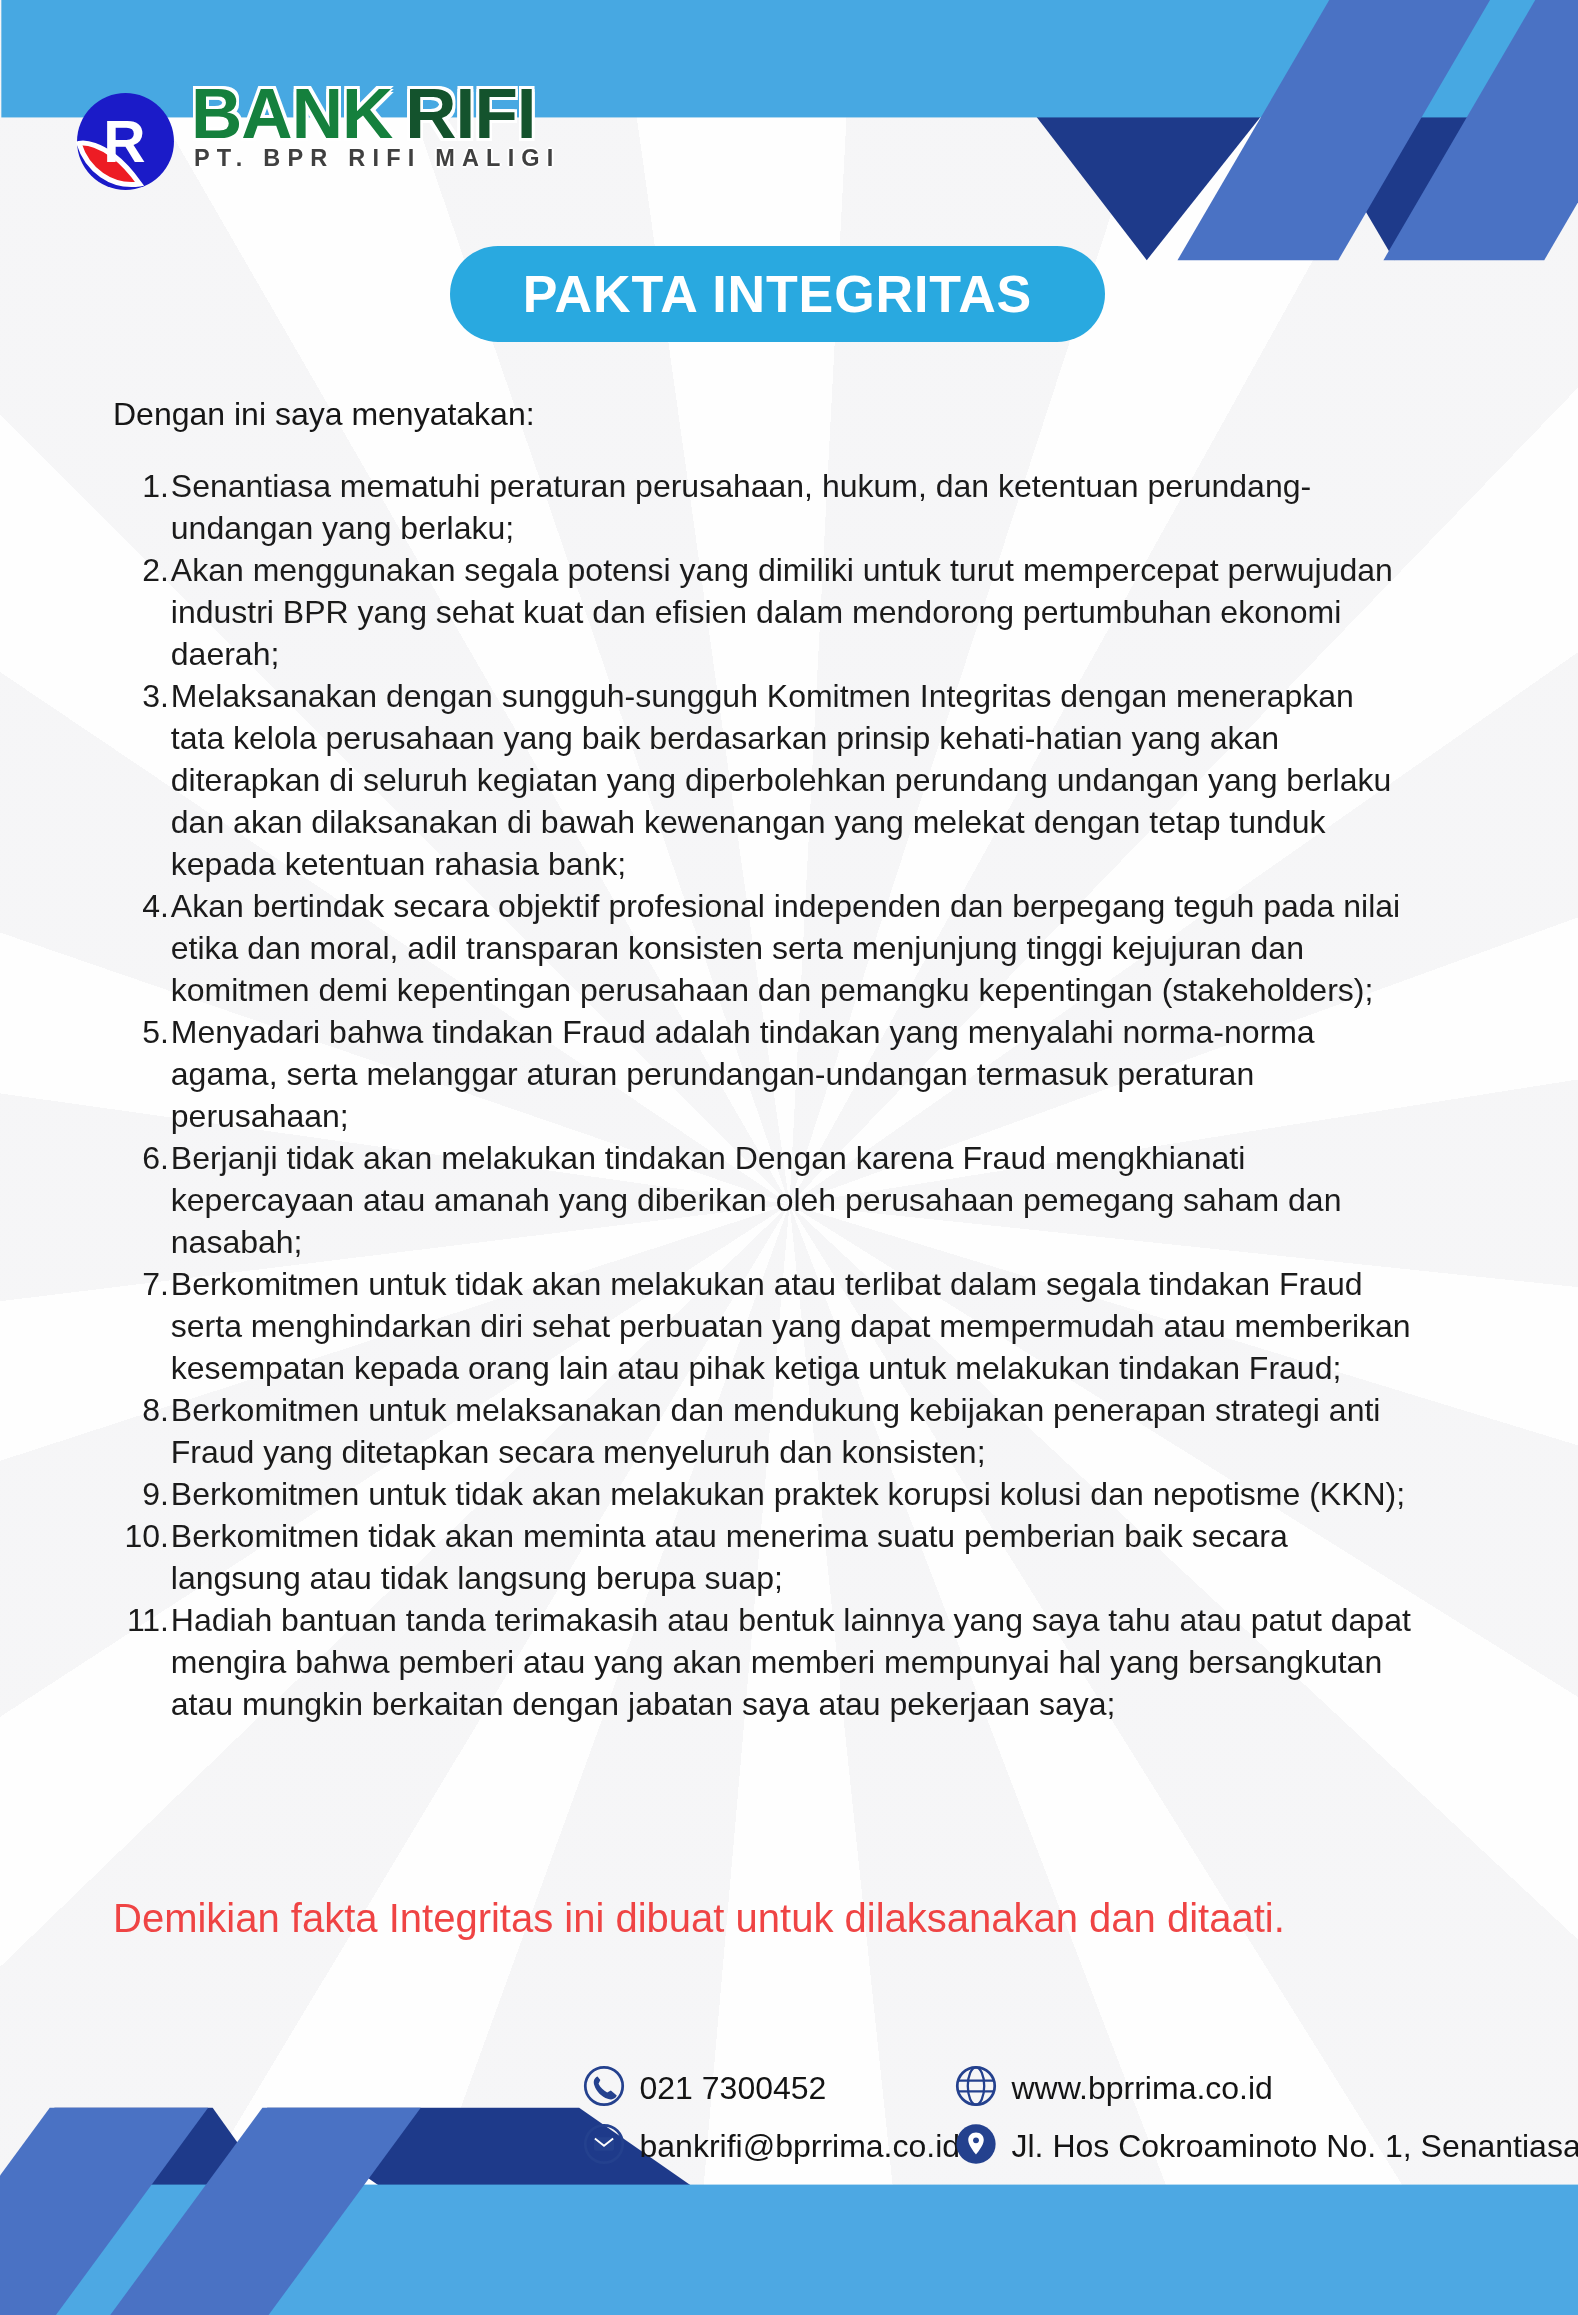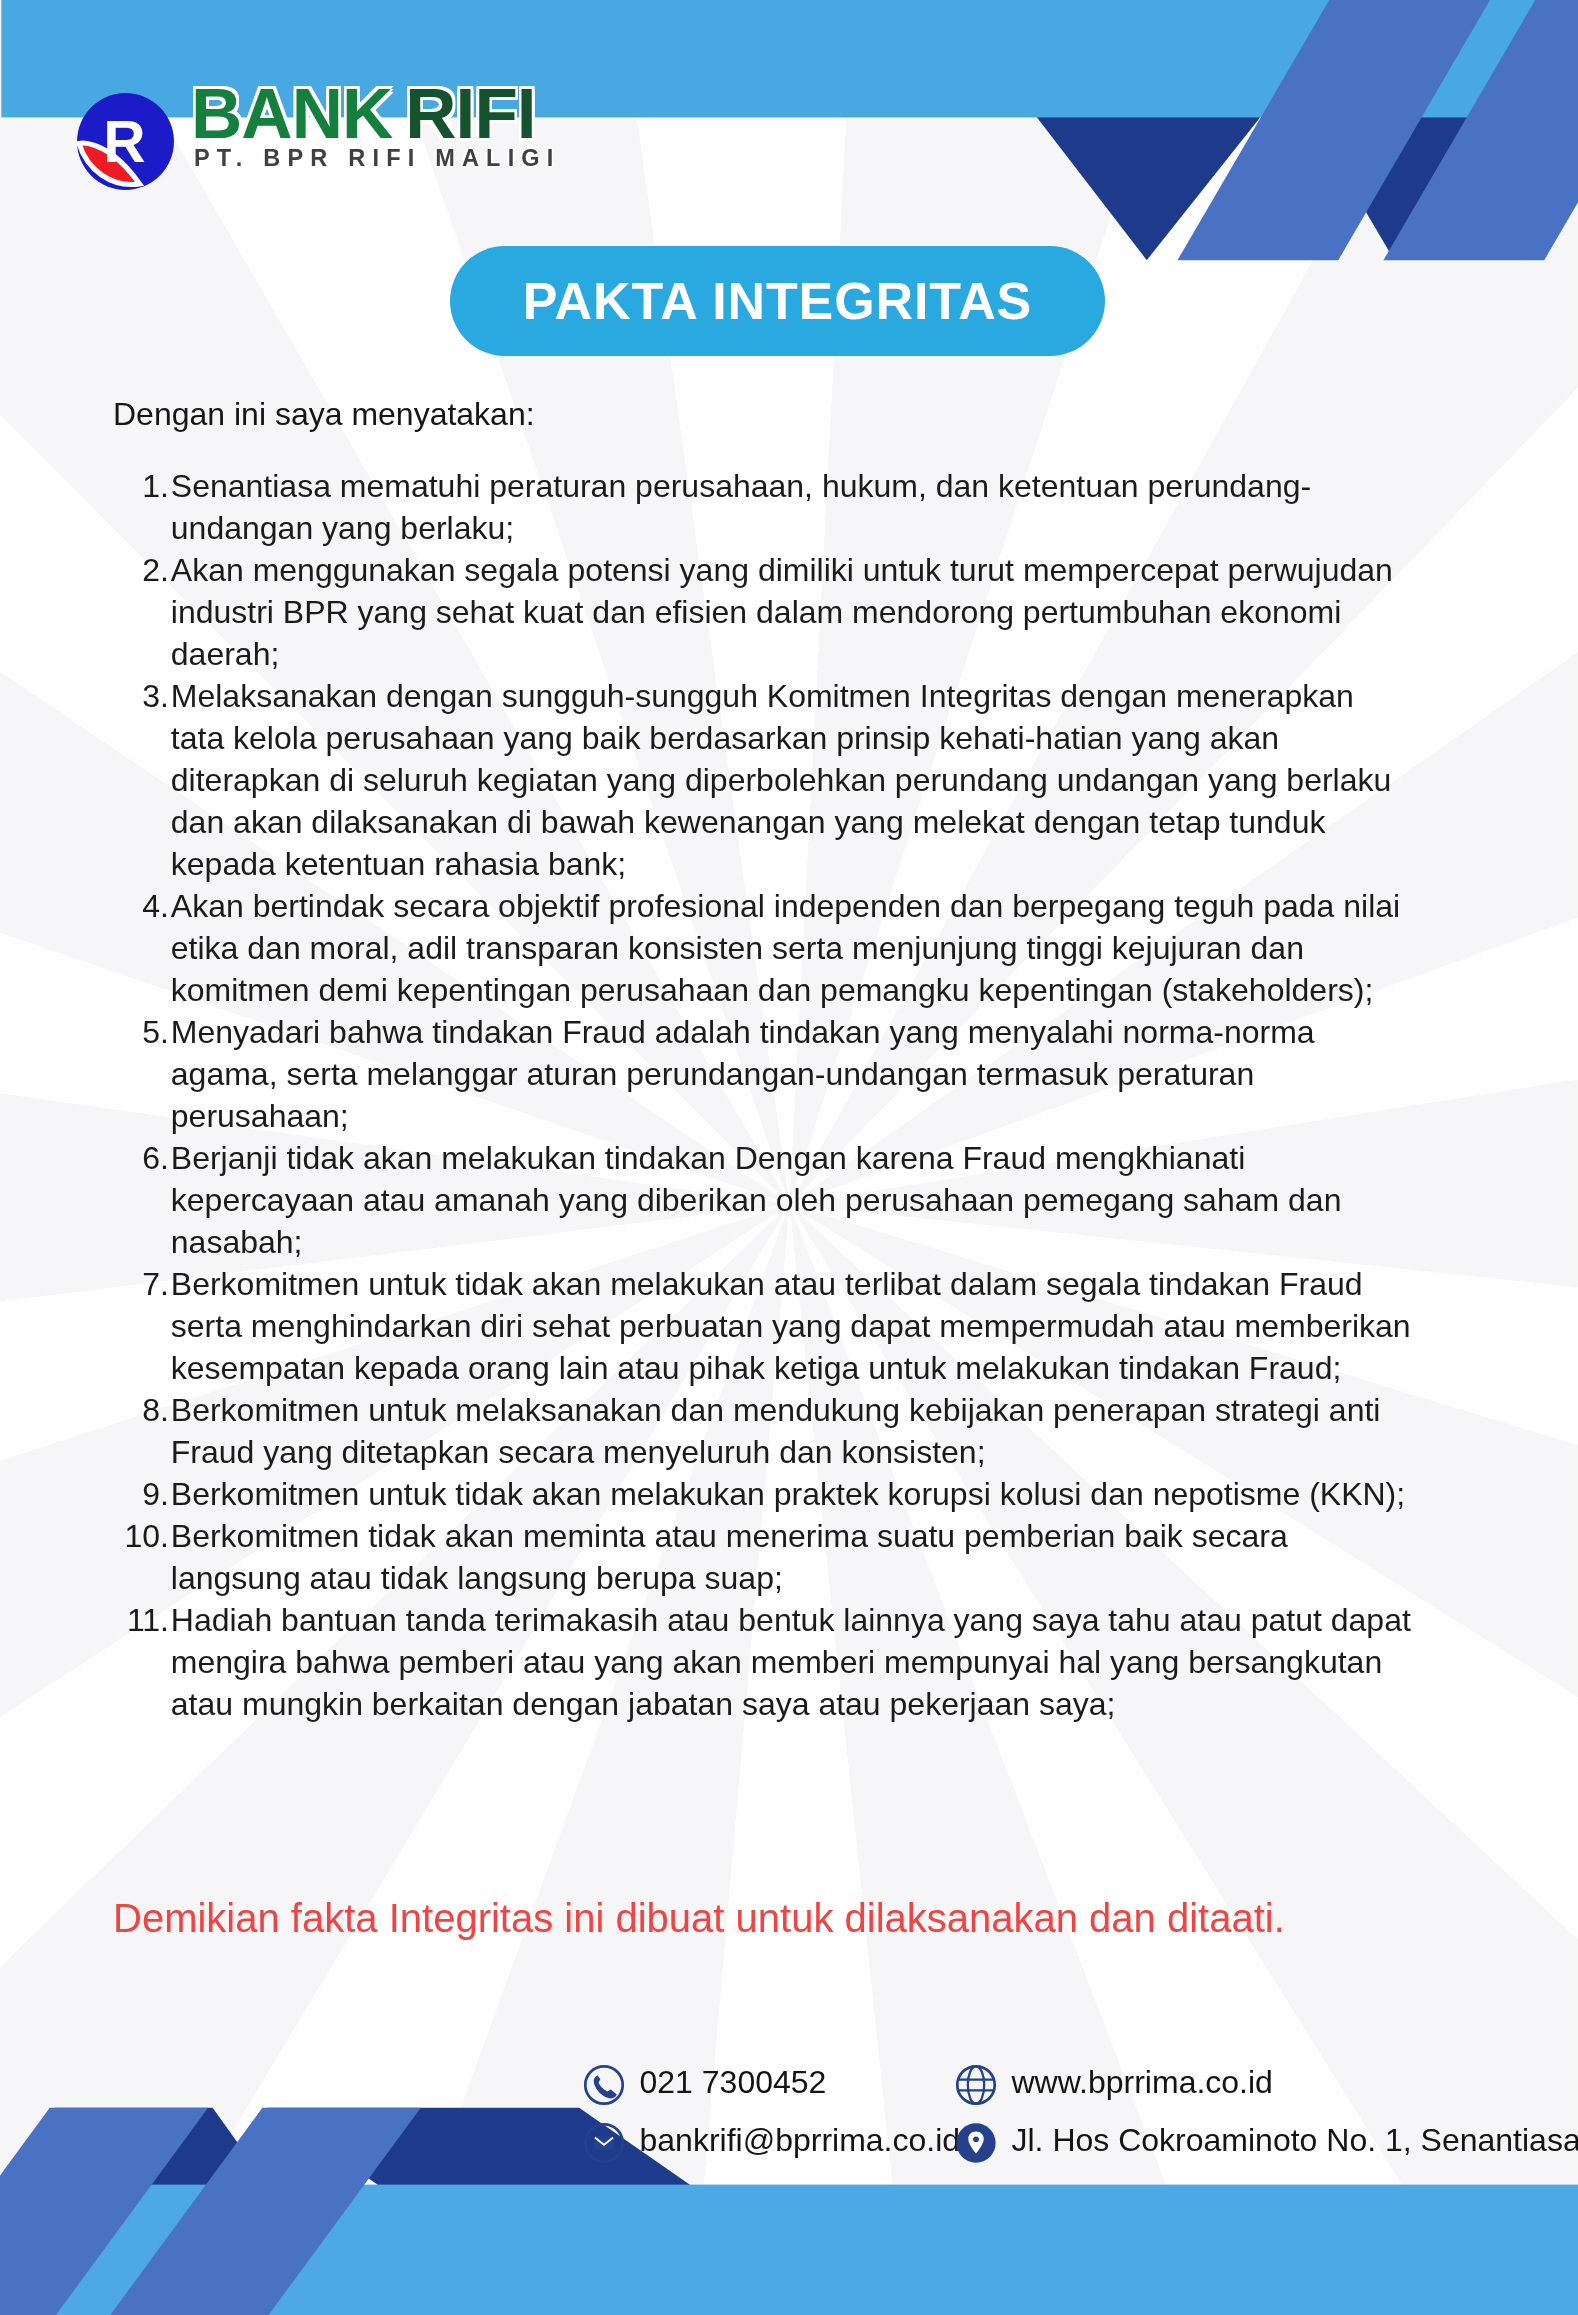--- a/index.html
+++ b/index.html
@@ -28,38 +28,38 @@
   .logo-word .w1{color:#15803d;}
   .logo-word .w2{color:#14532d;margin-left:12.7px;}
   .logo-sub{
     position:absolute;left:119px;top:67px;font-size:23.5px;font-weight:600;color:#404040;
     letter-spacing:7.2px;white-space:nowrap;
     text-shadow:1.8px 0 0 #fff,-1.8px 0 0 #fff,0 1.8px 0 #fff,0 -1.8px 0 #fff;
   }
 
   
   .badge{
-    position:absolute;left:450px;top:246px;width:655px;height:110px;z-index:4;
+    position:absolute;left:450px;top:246px;width:655px;height:96px;z-index:4;
     background:#29A9E0;border-radius:55px;display:flex;align-items:center;justify-content:center;
   }
   .badge span{color:#ffffff;font-size:52px;font-weight:800;letter-spacing:0.9px;}
 
   
   .intro{position:absolute;left:113px;top:396px;font-size:32px;color:#161616;z-index:3;}
   .list{position:absolute;left:113px;top:465px;width:1310px;z-index:3;}
   .li{display:flex;font-size:32px;line-height:42px;color:#1b1b1b;}
   .li .num{flex:0 0 56px;text-align:right;}
   .li .txt{flex:1 1 auto;max-width:1241px;margin-left:1.8px;}
   .closing{position:absolute;left:113px;top:1896px;font-size:40px;color:#ef4444;z-index:3;}
 
   
   .contact-col{position:absolute;display:flex;flex-direction:column;gap:14.5px;z-index:4;}
   .col1{left:583px;top:2064px;}
   .col2{left:955px;top:2064px;}
-  .contact-row{display:flex;align-items:flex-start;gap:14.5px;height:43px;}
+  .contact-row{display:flex;align-items:flex-end;gap:14.5px;height:43px;}
   .contact-row svg{flex:0 0 42px;}
   .contact-row .ctext{font-size:32px;color:#141414;white-space:nowrap;}
 </style>
 </head>
 <body>
 
 <div class="page">
 
   <div class="rays"></div>
 

